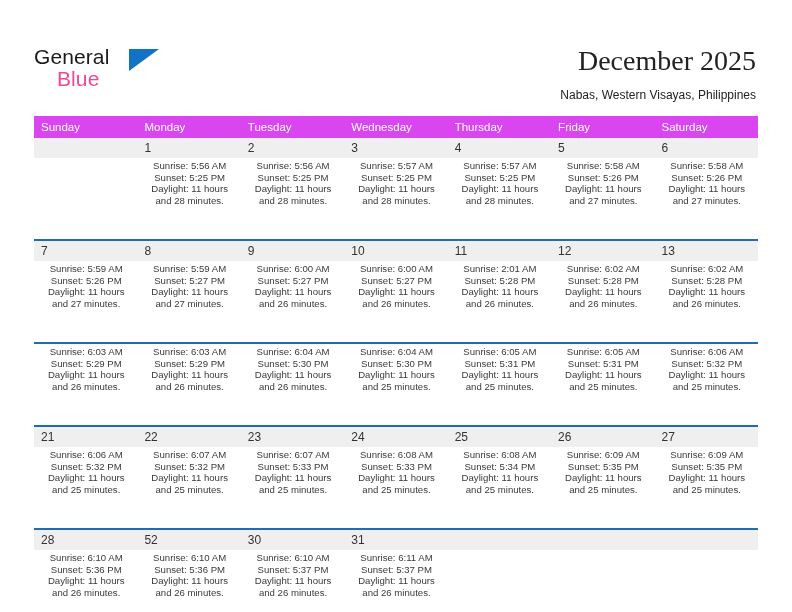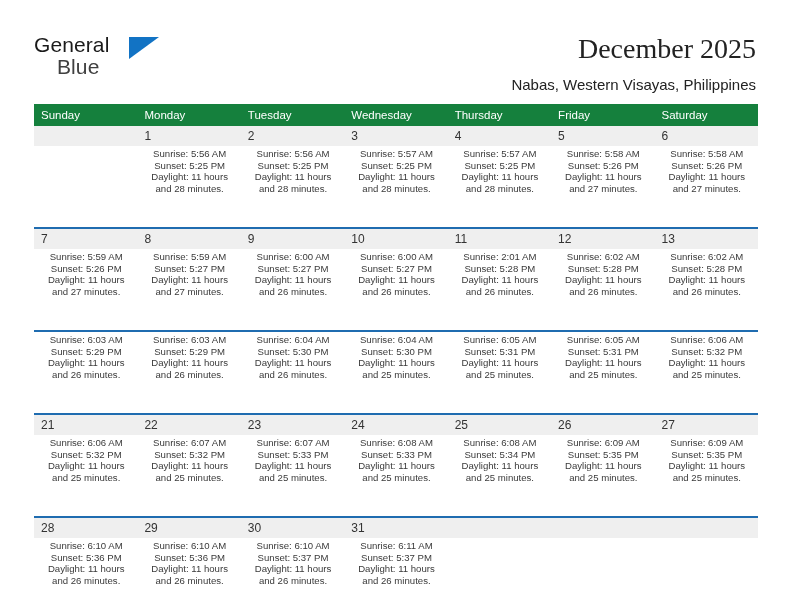--- a/index.html
+++ b/index.html
@@ -11,20 +11,21 @@
     height: 612px;
     background: #ffffff;
     font-family: "Liberation Sans", sans-serif;
     color: #000000;
     overflow: hidden;
   }
   .page {
     position: relative;
     width: 792px;
     height: 488px;
+    margin-top: 12px;
   }
 
   
   .top {
     position: absolute;
     left: 0;
     top: 0;
     width: 792px;
     height: 100px;
   }
@@ -43,21 +44,21 @@
     letter-spacing: 0.1px;
     color: #1a1a1a;
     font-family: "Liberation Sans", sans-serif;
   }
   .logo-blue {
     position: absolute;
     left: 23px;
     top: 22px;
     font-size: 21px;
     letter-spacing: 0.1px;
-    color: #404040;
+    color: #ec4899;
     font-family: "Liberation Sans", sans-serif;
   }
   .logo-triangle {
     position: absolute;
     left: 95px;
     top: 4px;
     width: 0;
     height: 0;
     border-left: 30px solid #1273c4;
     border-bottom: 22px solid transparent;
@@ -70,21 +71,21 @@
     font-size: 28px;
     color: #222222;
     text-align: right;
     white-space: nowrap;
     font-family: Liberation Serif, serif;
   }
   .subtitle {
     position: absolute;
     right: 36px;
     top: 76px;
-    font-size: 15px;
+    font-size: 12px;
     color: #222222;
     text-align: right;
     white-space: nowrap;
     font-family: "Liberation Sans", sans-serif;
   }
 
   
   .cal {
     position: absolute;
     left: 34px;
@@ -92,21 +93,21 @@
     width: 724px;
   }
   table.calendar {
     border-collapse: collapse;
     table-layout: fixed;
     width: 724px;
   }
   table.calendar col { width: 103.43px; }
 
   thead th {
-    background: #15803d;
+    background: #d946ef;
     color: #ffffff;
     font-size: 11.5px;
     font-weight: normal;
     text-align: left;
     padding: 5px 0 5px 7px;
     height: 11px;
     font-family: "Liberation Sans", sans-serif;
   }
 
   tr.daynums td {
@@ -409,21 +410,21 @@
         </tr>
         <tr class="weekgap">
             <td colspan="7"></td>
           </tr>
         <tr class="weekrule">
             <td colspan="7"></td>
           </tr>
 
         <tr class="daynums">
           <td>28</td>
-          <td>29</td>
+          <td>52</td>
           <td>30</td>
           <td>31</td>
           <td></td>
           <td></td>
           <td class="empty-num"></td>
         </tr>
         <tr class="details">
           <td>
             <span class="line">Sunrise: 6:10 AM</span>
             <span class="line">Sunset: 5:36 PM</span>

